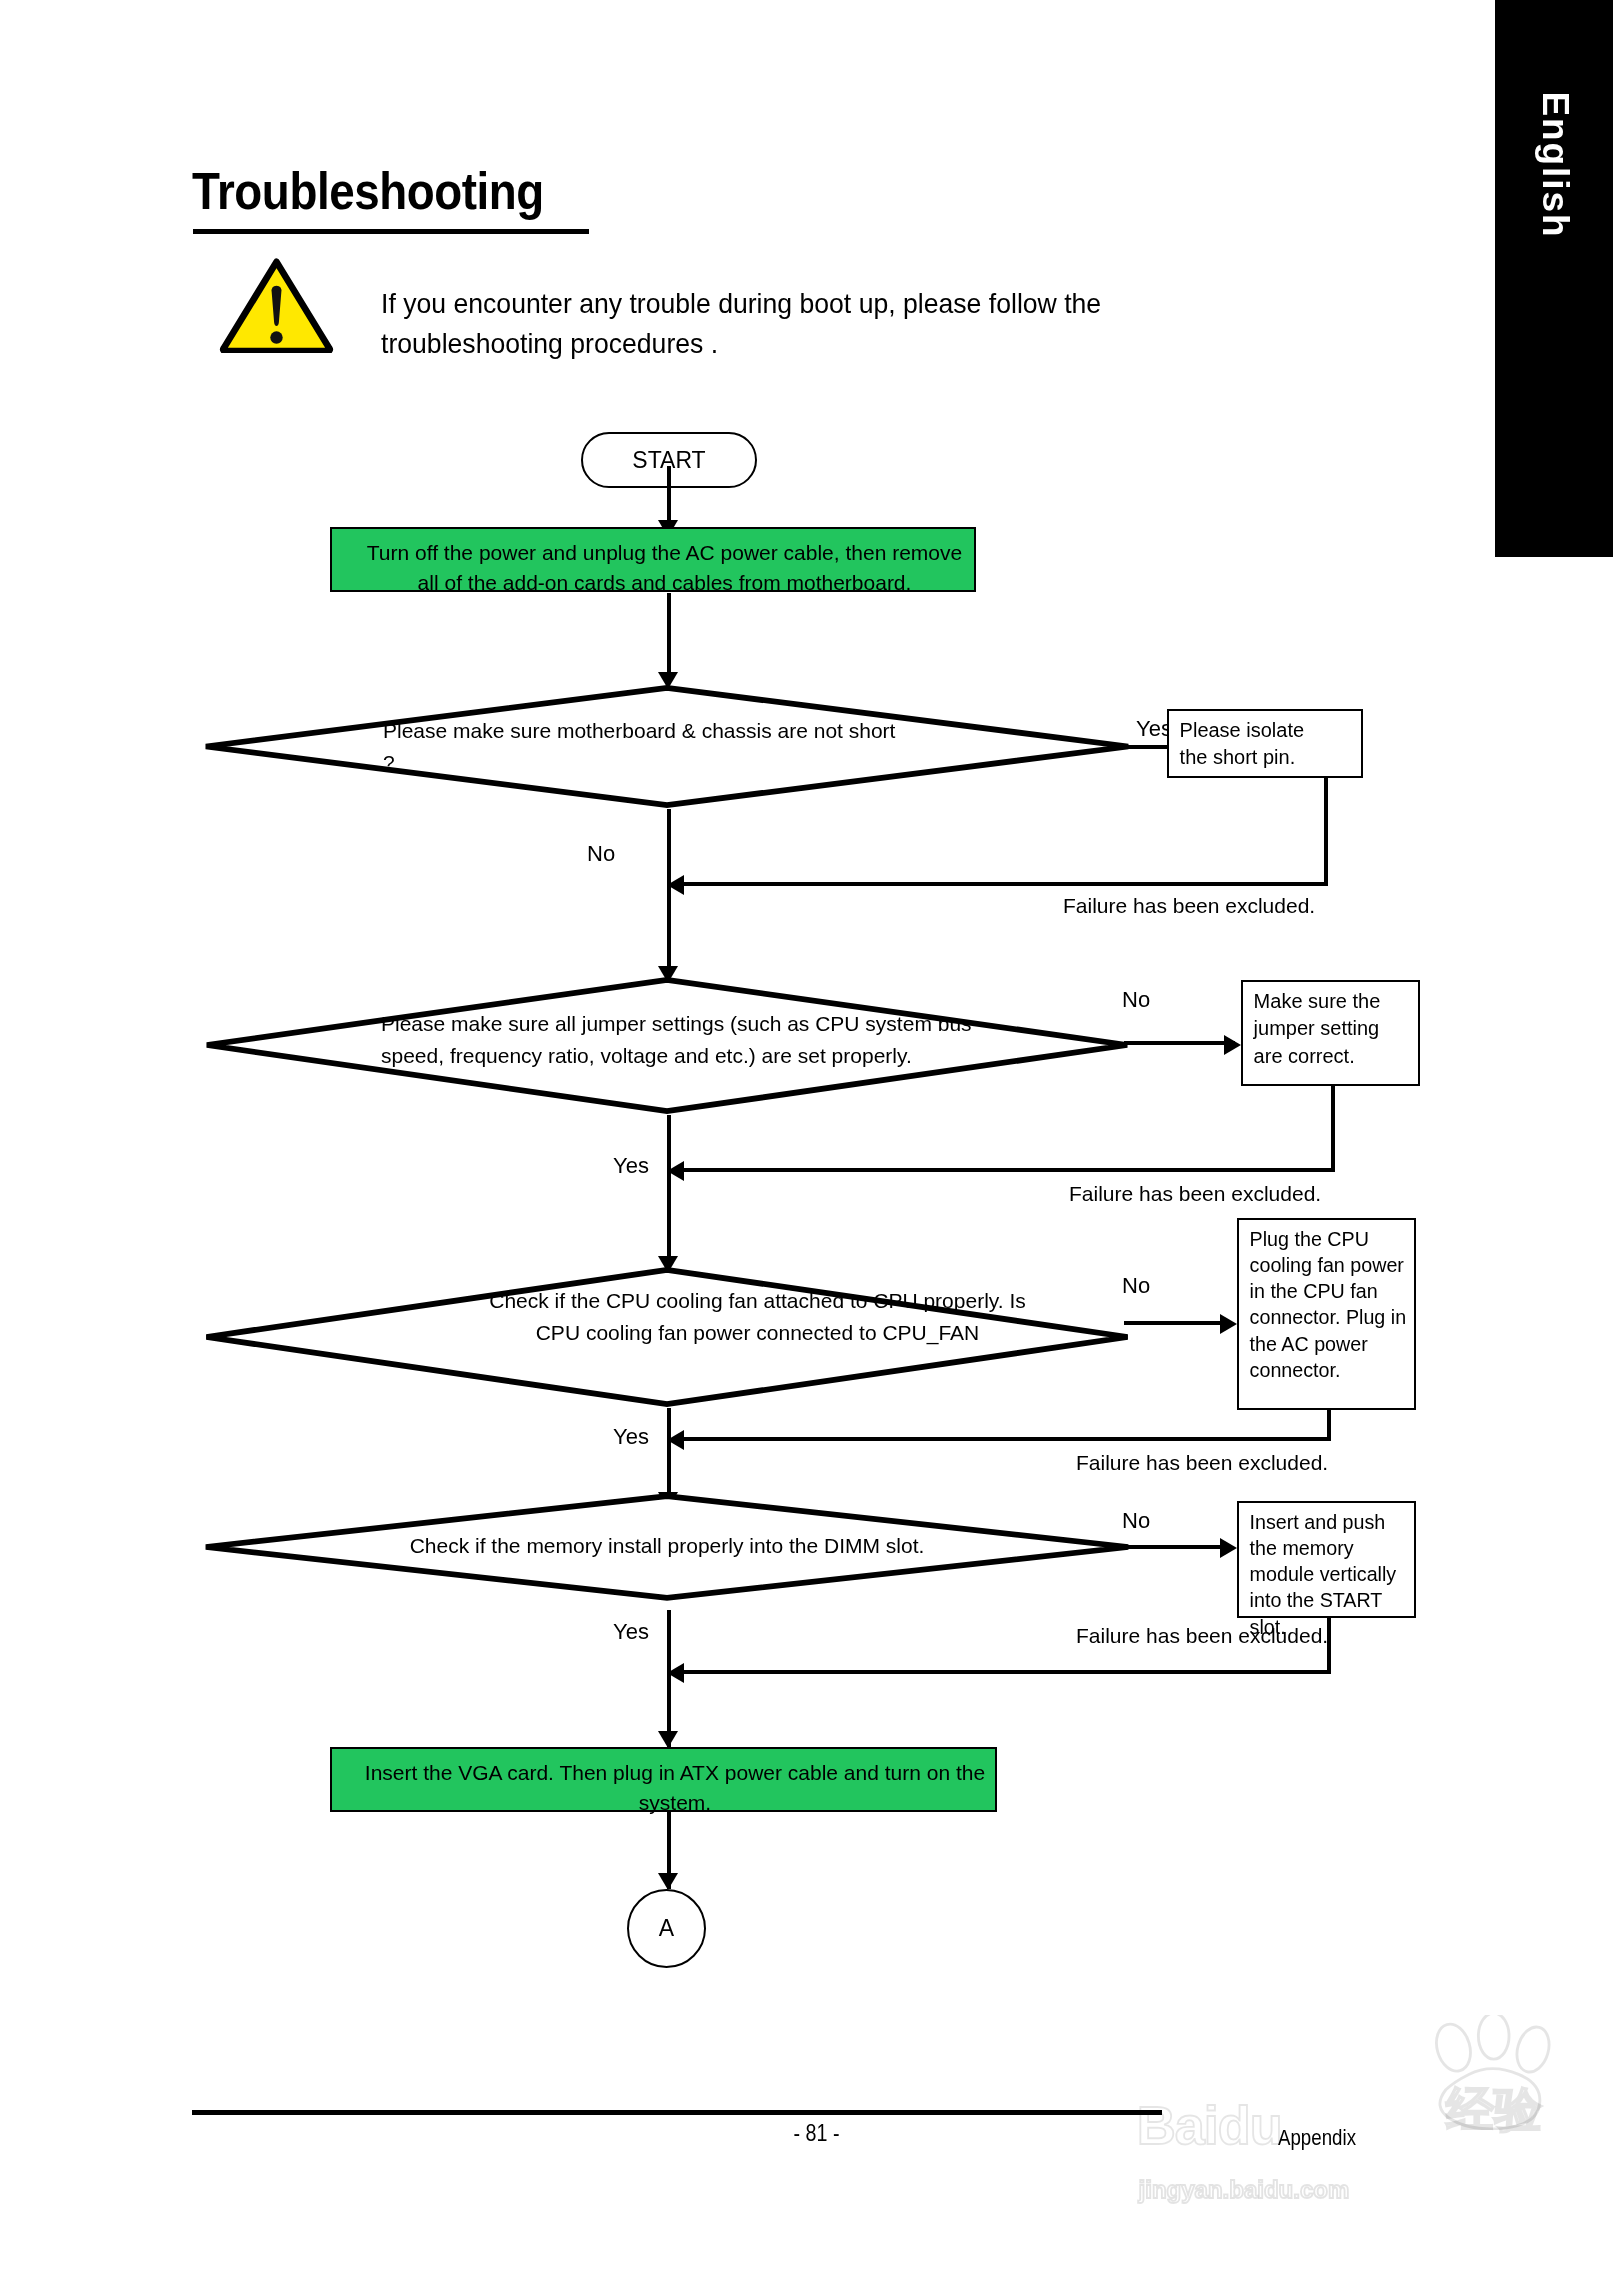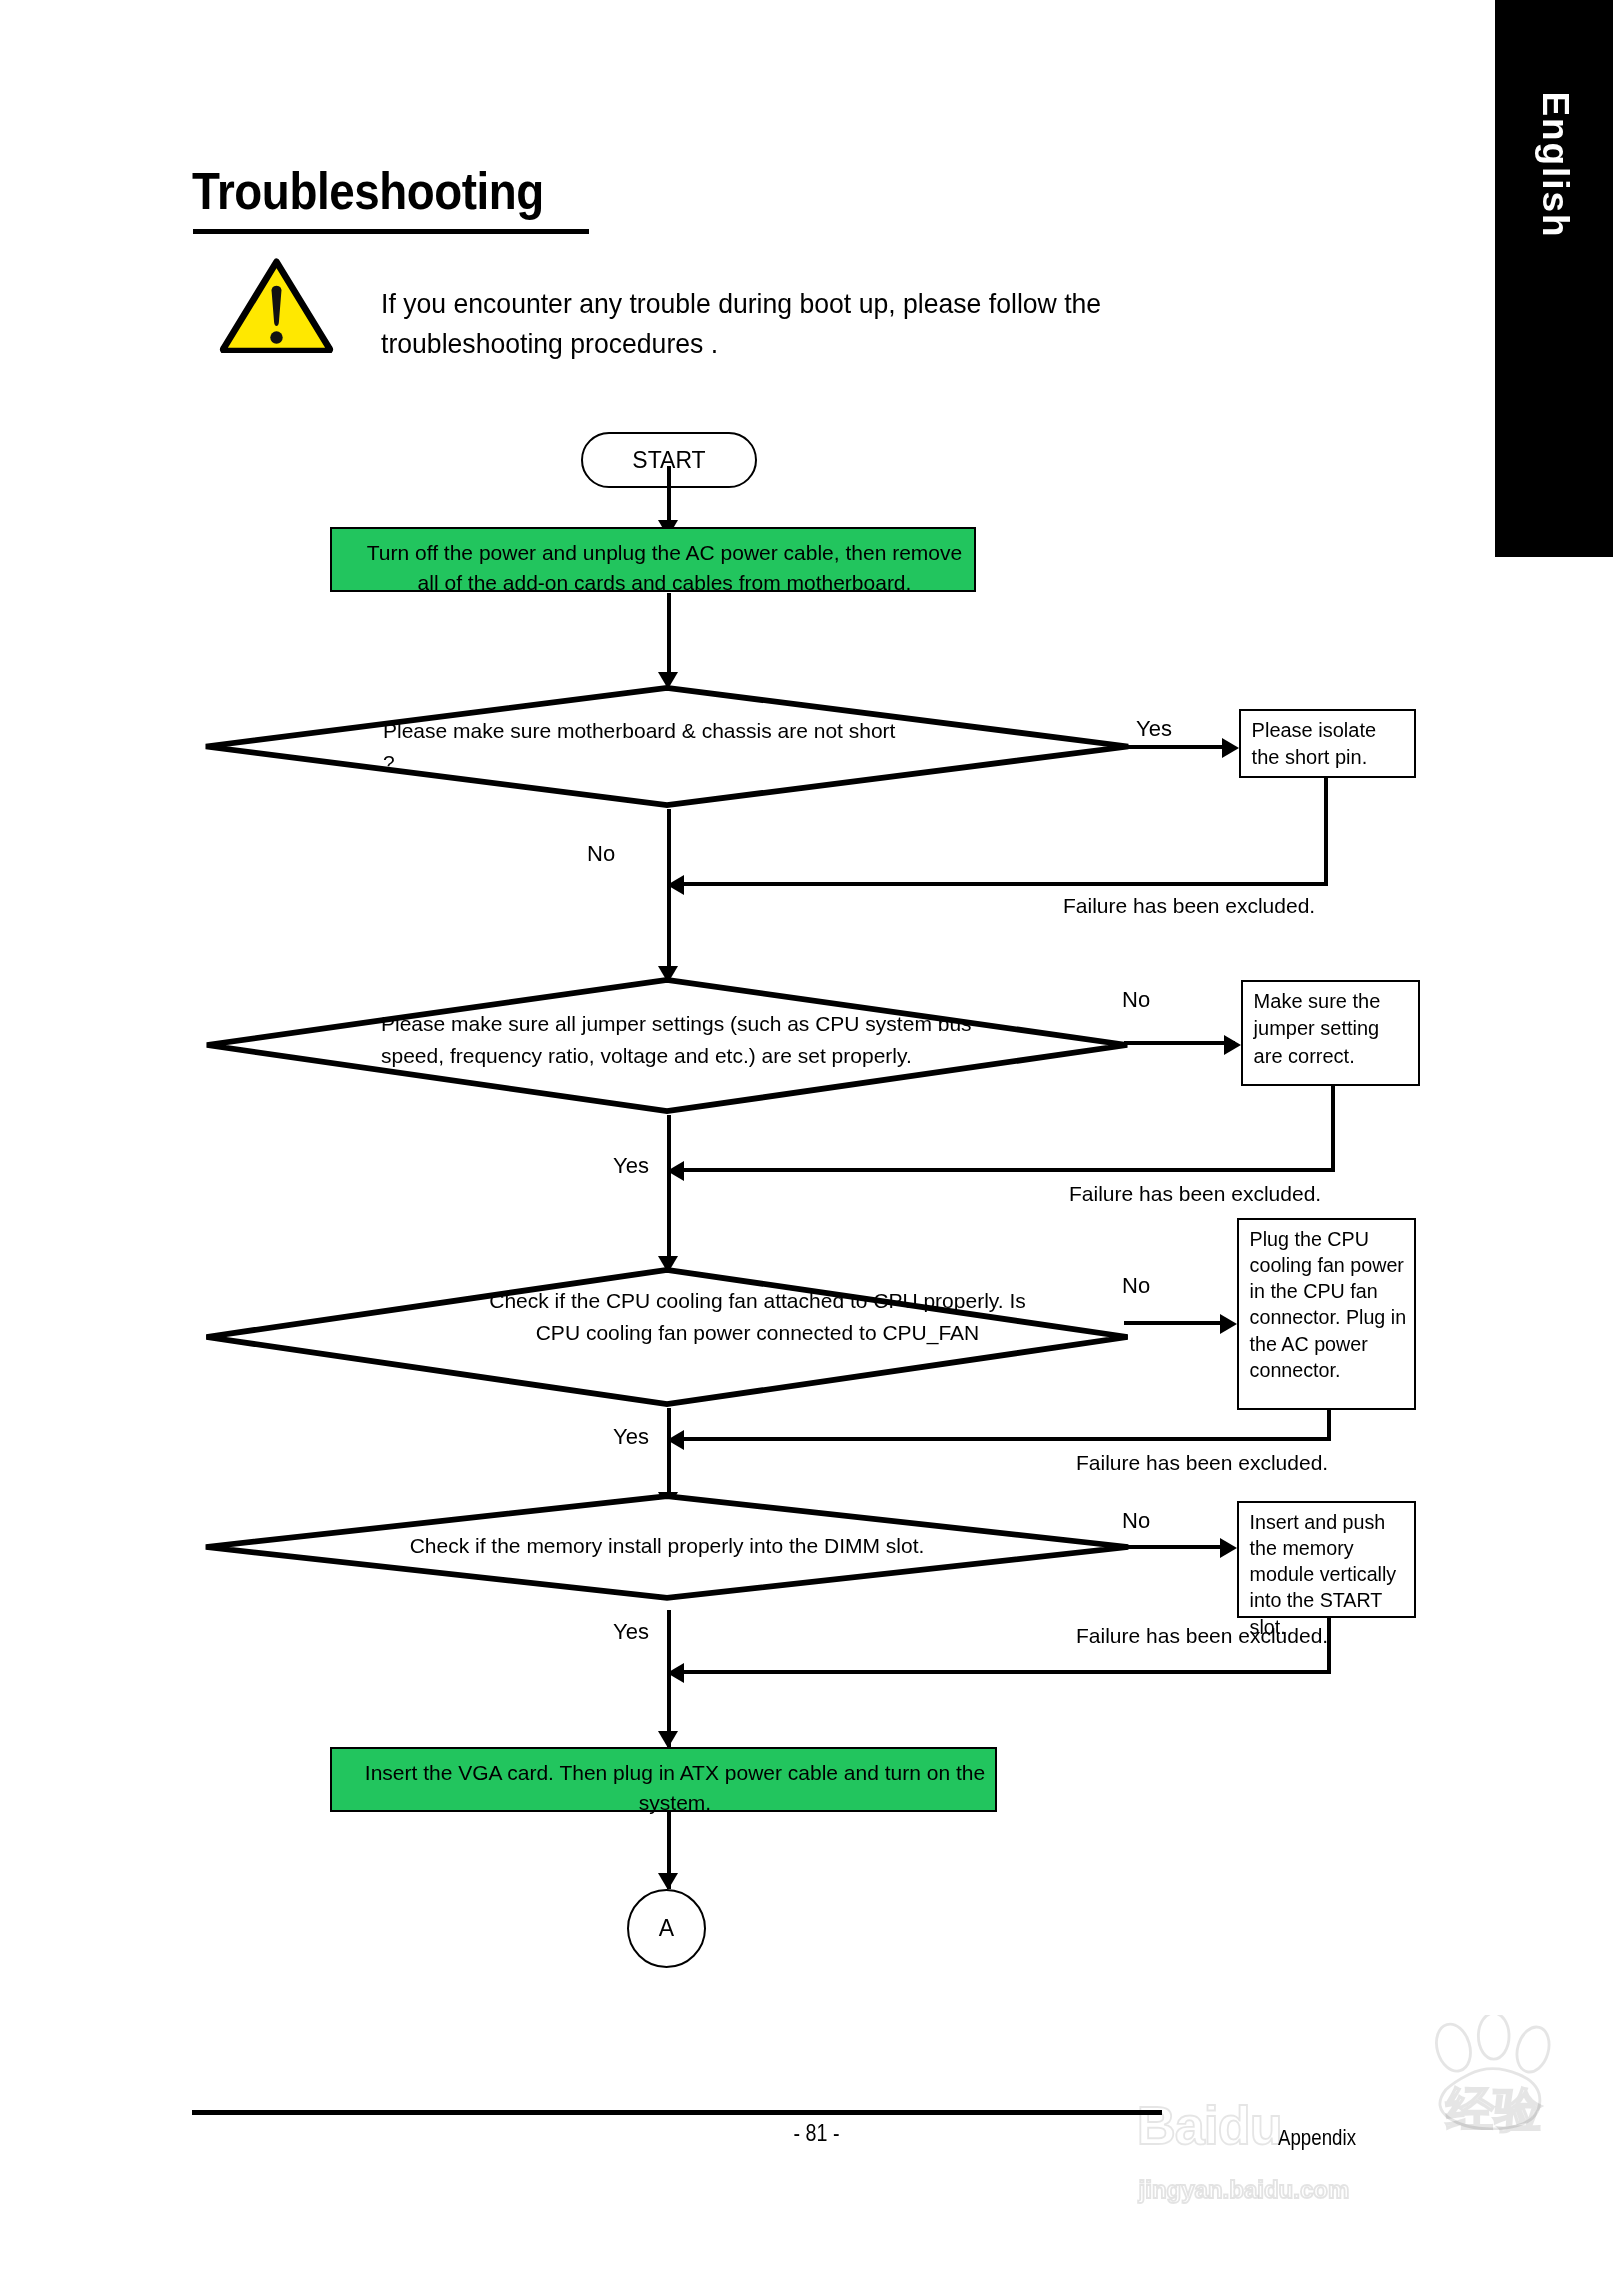--- a/index.html
+++ b/index.html
@@ -185,21 +185,21 @@
     <div class="diamond-text leftish" style="top:31px; padding-left:181px;">
       <div>Please make sure motherboard &amp; chassis are not short</div>
       <div>?</div>
     </div>
   </div>
 
   <div class="lbl" style="left:1136px; top:716px;">Yes</div>
   <div class="hline" style="left:1124px; top:745px; width:110px;"></div>
   <div class="arrow-right" style="left:1222px; top:738px;"></div>
 
-  <div class="node sidebox" style="left:1239px; top:709px; width:177px; height:69px;">
+  <div class="node sidebox" style="left:1167px; top:709px; width:196px; height:69px;">
     <div>Please isolate</div>
     <div>the short pin.</div>
   </div>
 
   <div class="vline" style="left:1324px; top:778px; height:108px;"></div>
   <div class="hline" style="left:684px; top:882px; width:644px;"></div>
   <div class="arrow-left" style="left:667px; top:875px;"></div>
   <div class="note" style="left:1063px; top:894px;">Failure has been excluded.</div>
 
   <div class="lbl" style="left:587px; top:841px;">No</div>

